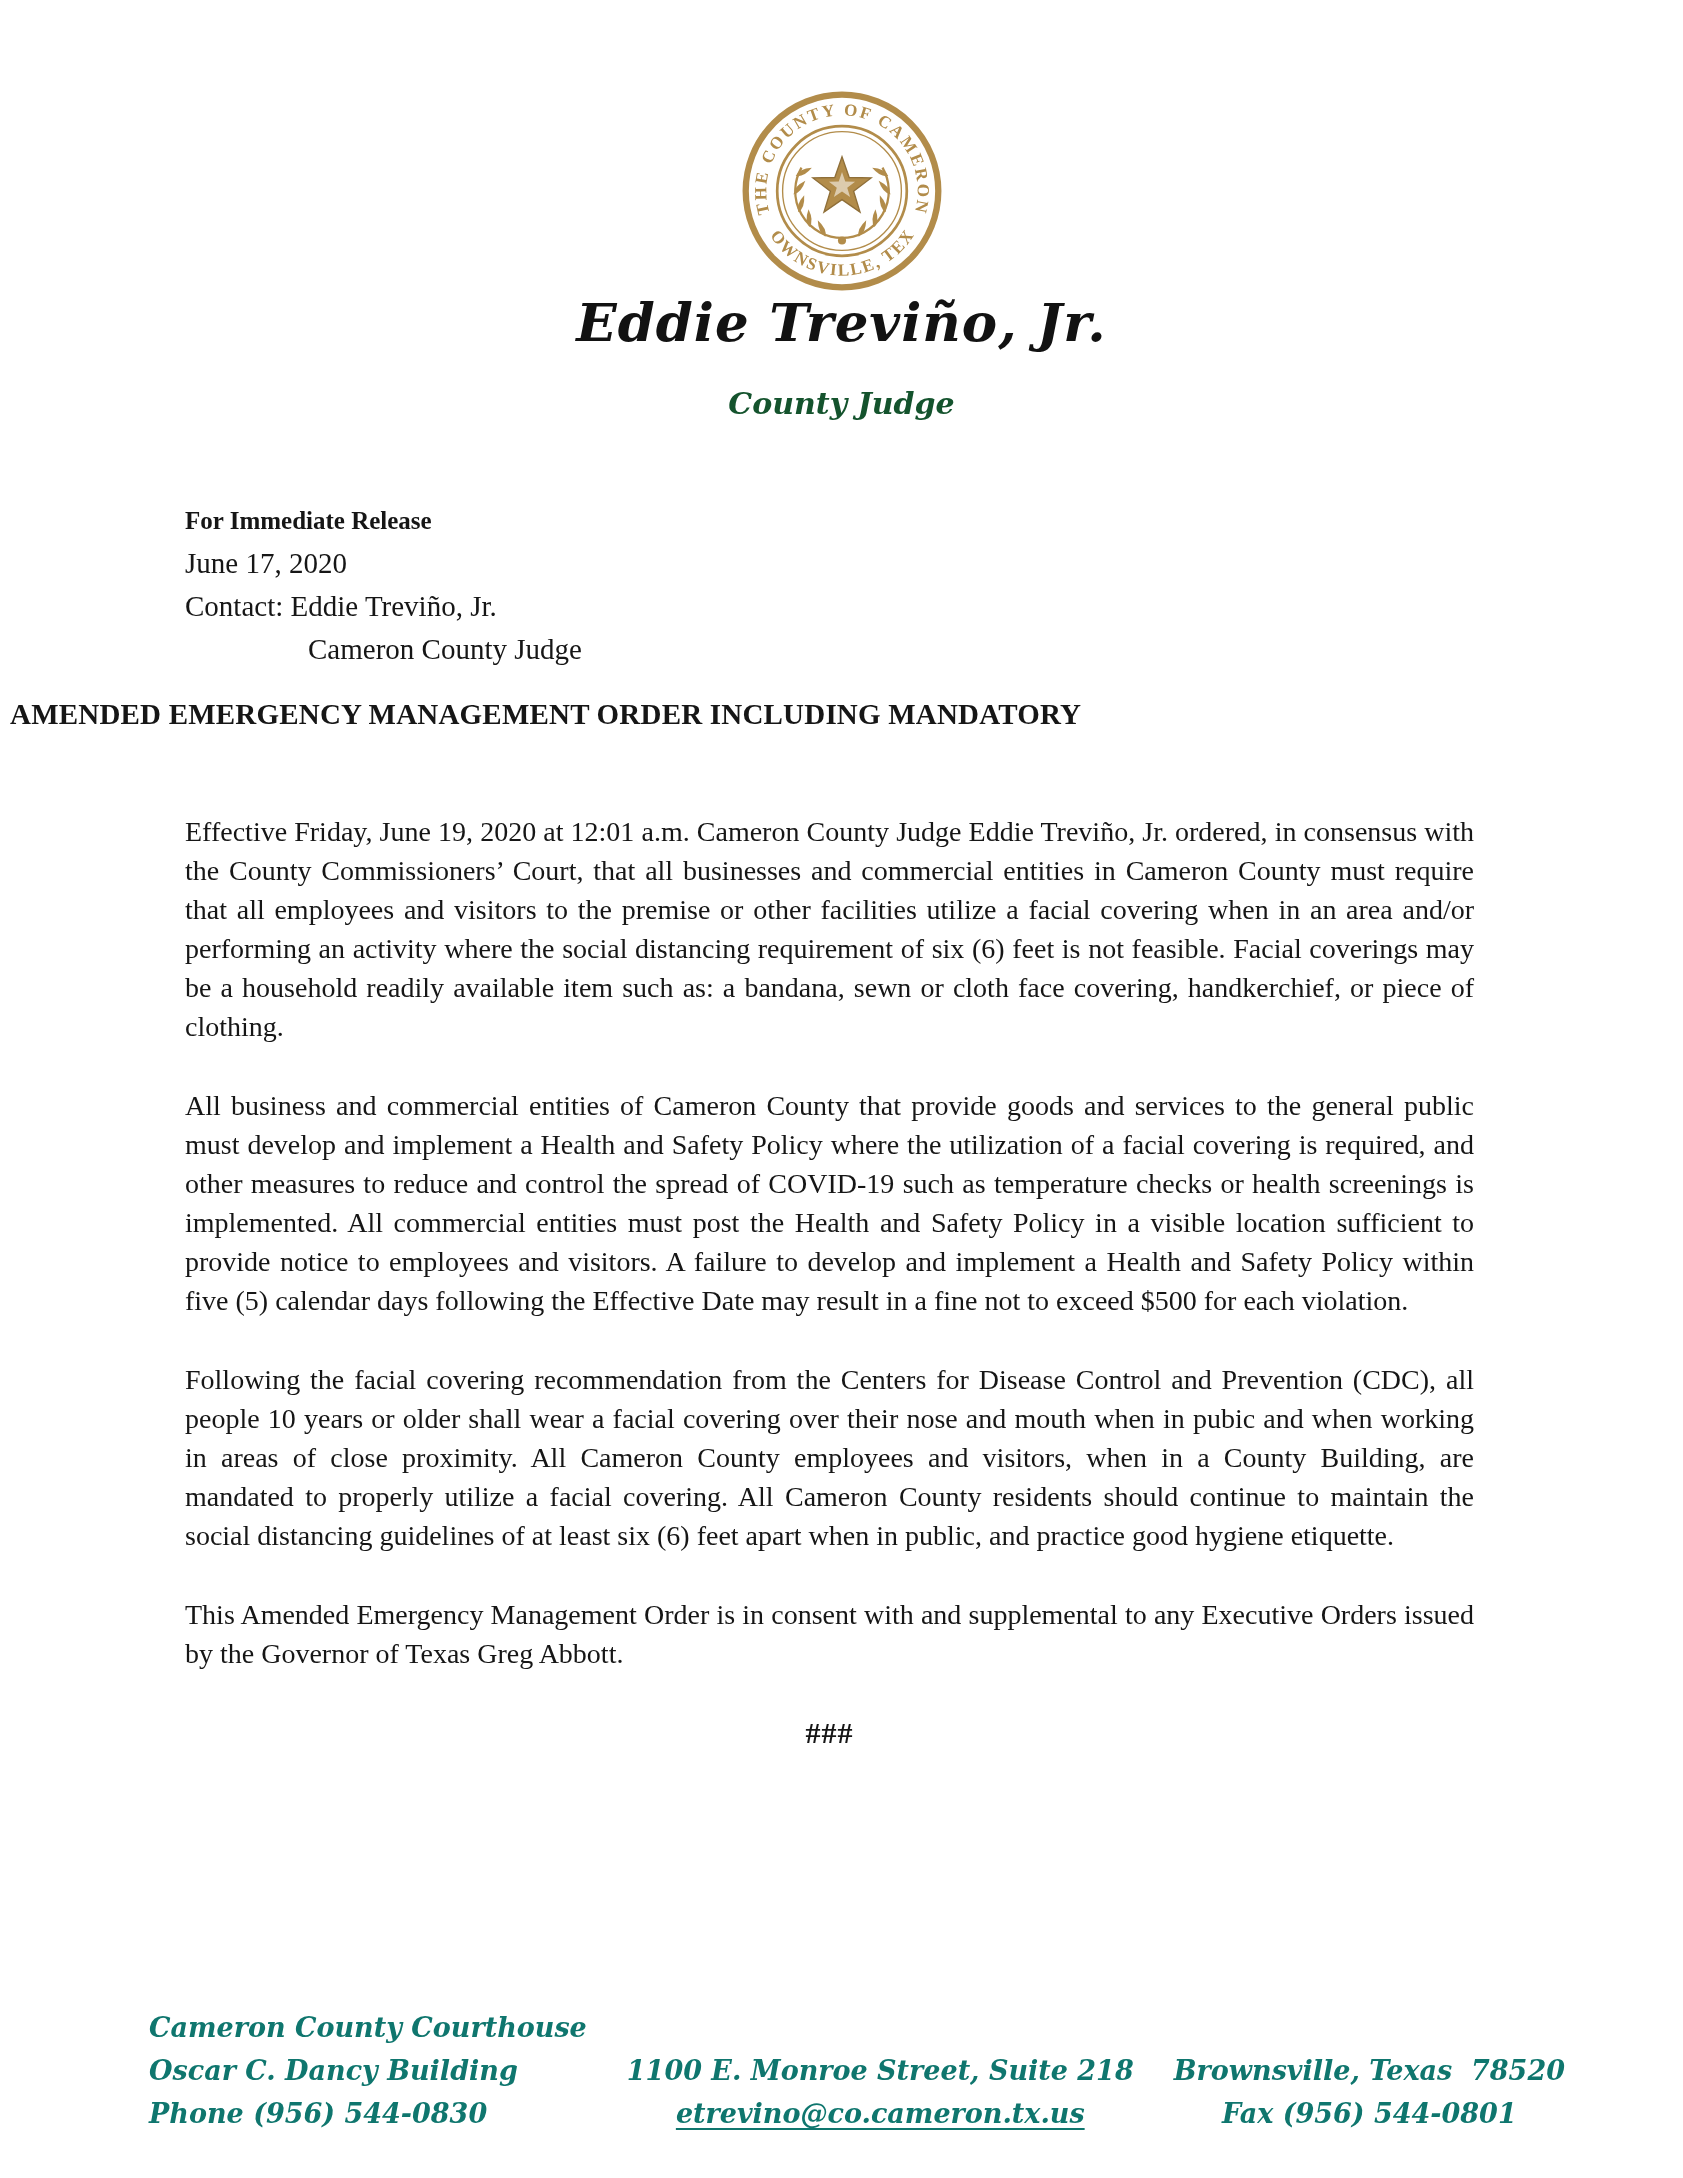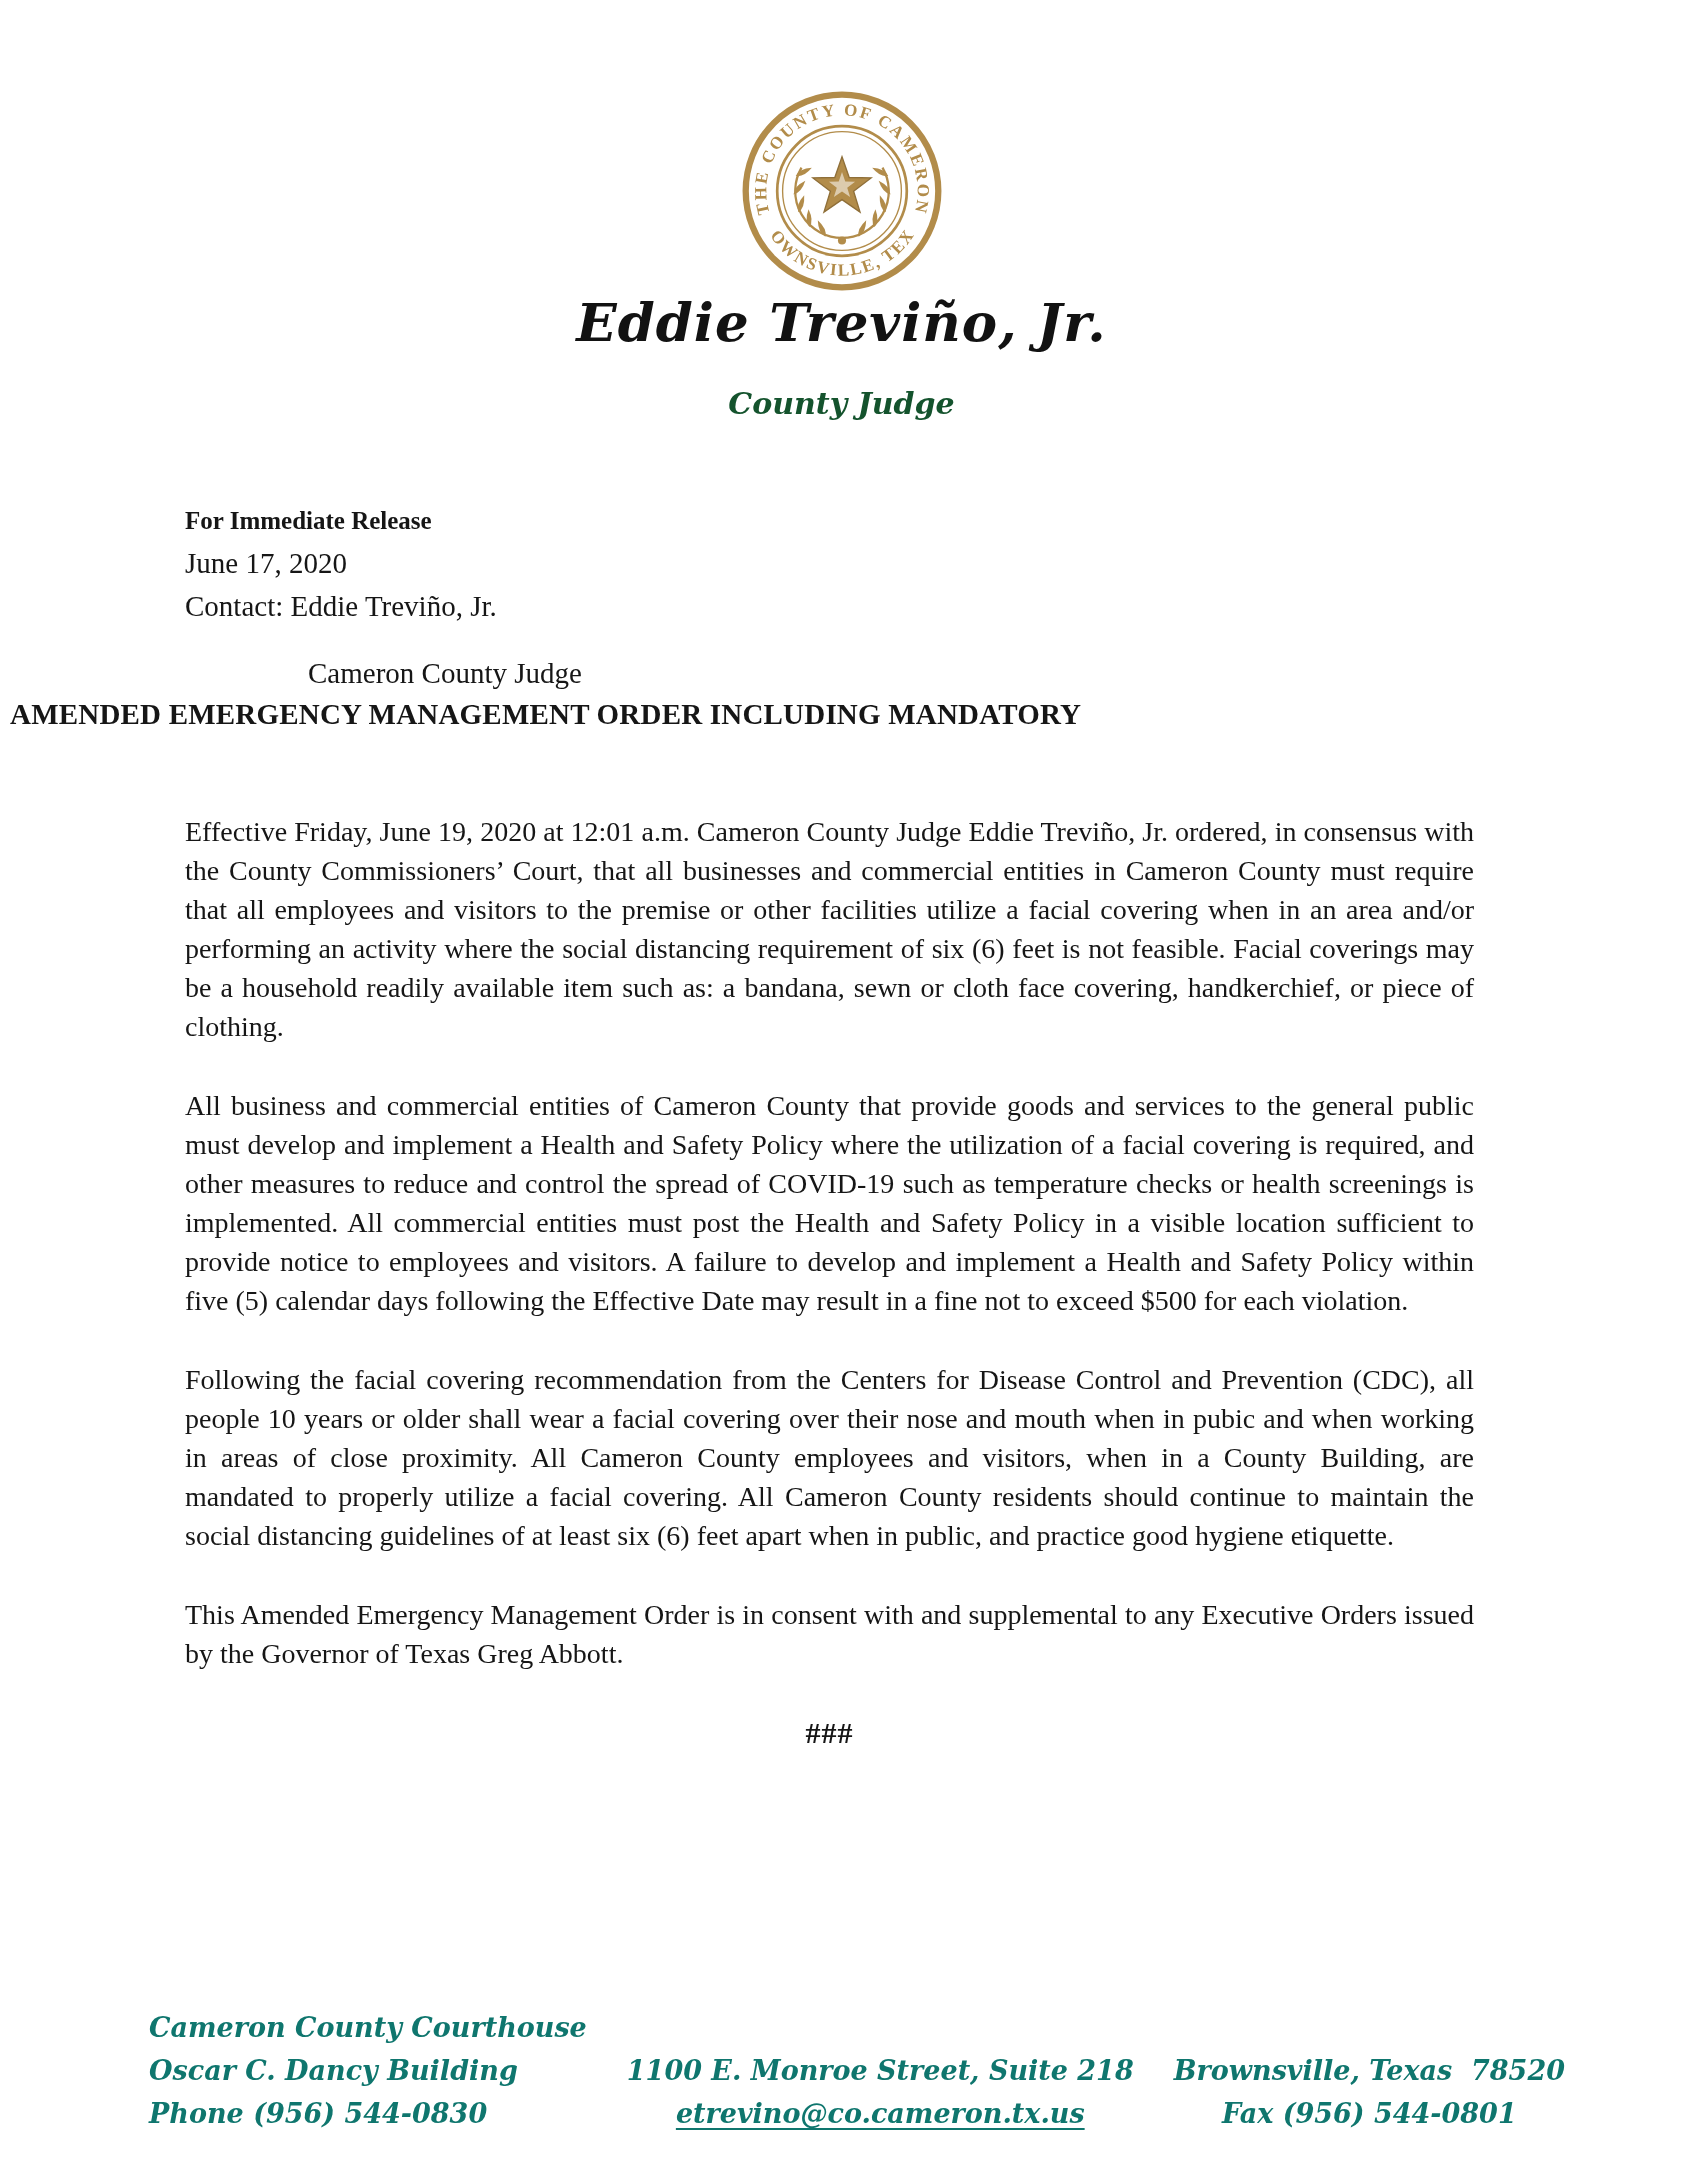--- a/index.html
+++ b/index.html
@@ -32,21 +32,21 @@
     font-size:30px;
     color:#14532d;
     margin-top:20px;
   }
   
   .release{
     position:absolute;top:499px;left:185px;
     font-size:29px;line-height:43px;
   }
   .release-label{font-weight:bold;font-size:25px;}
-  .release-contact-title{padding-left:123px;margin-top:24px;}
+  .release-contact-title{padding-left:123px;}
   
   .headline{
     position:absolute;top:693px;left:10px;width:1663px;
     text-align:left;font-weight:bold;
     font-size:29px;line-height:42px;
     letter-spacing:0.2px;
   }
   
   .body-text{
     position:absolute;top:812px;left:185px;width:1289px;

